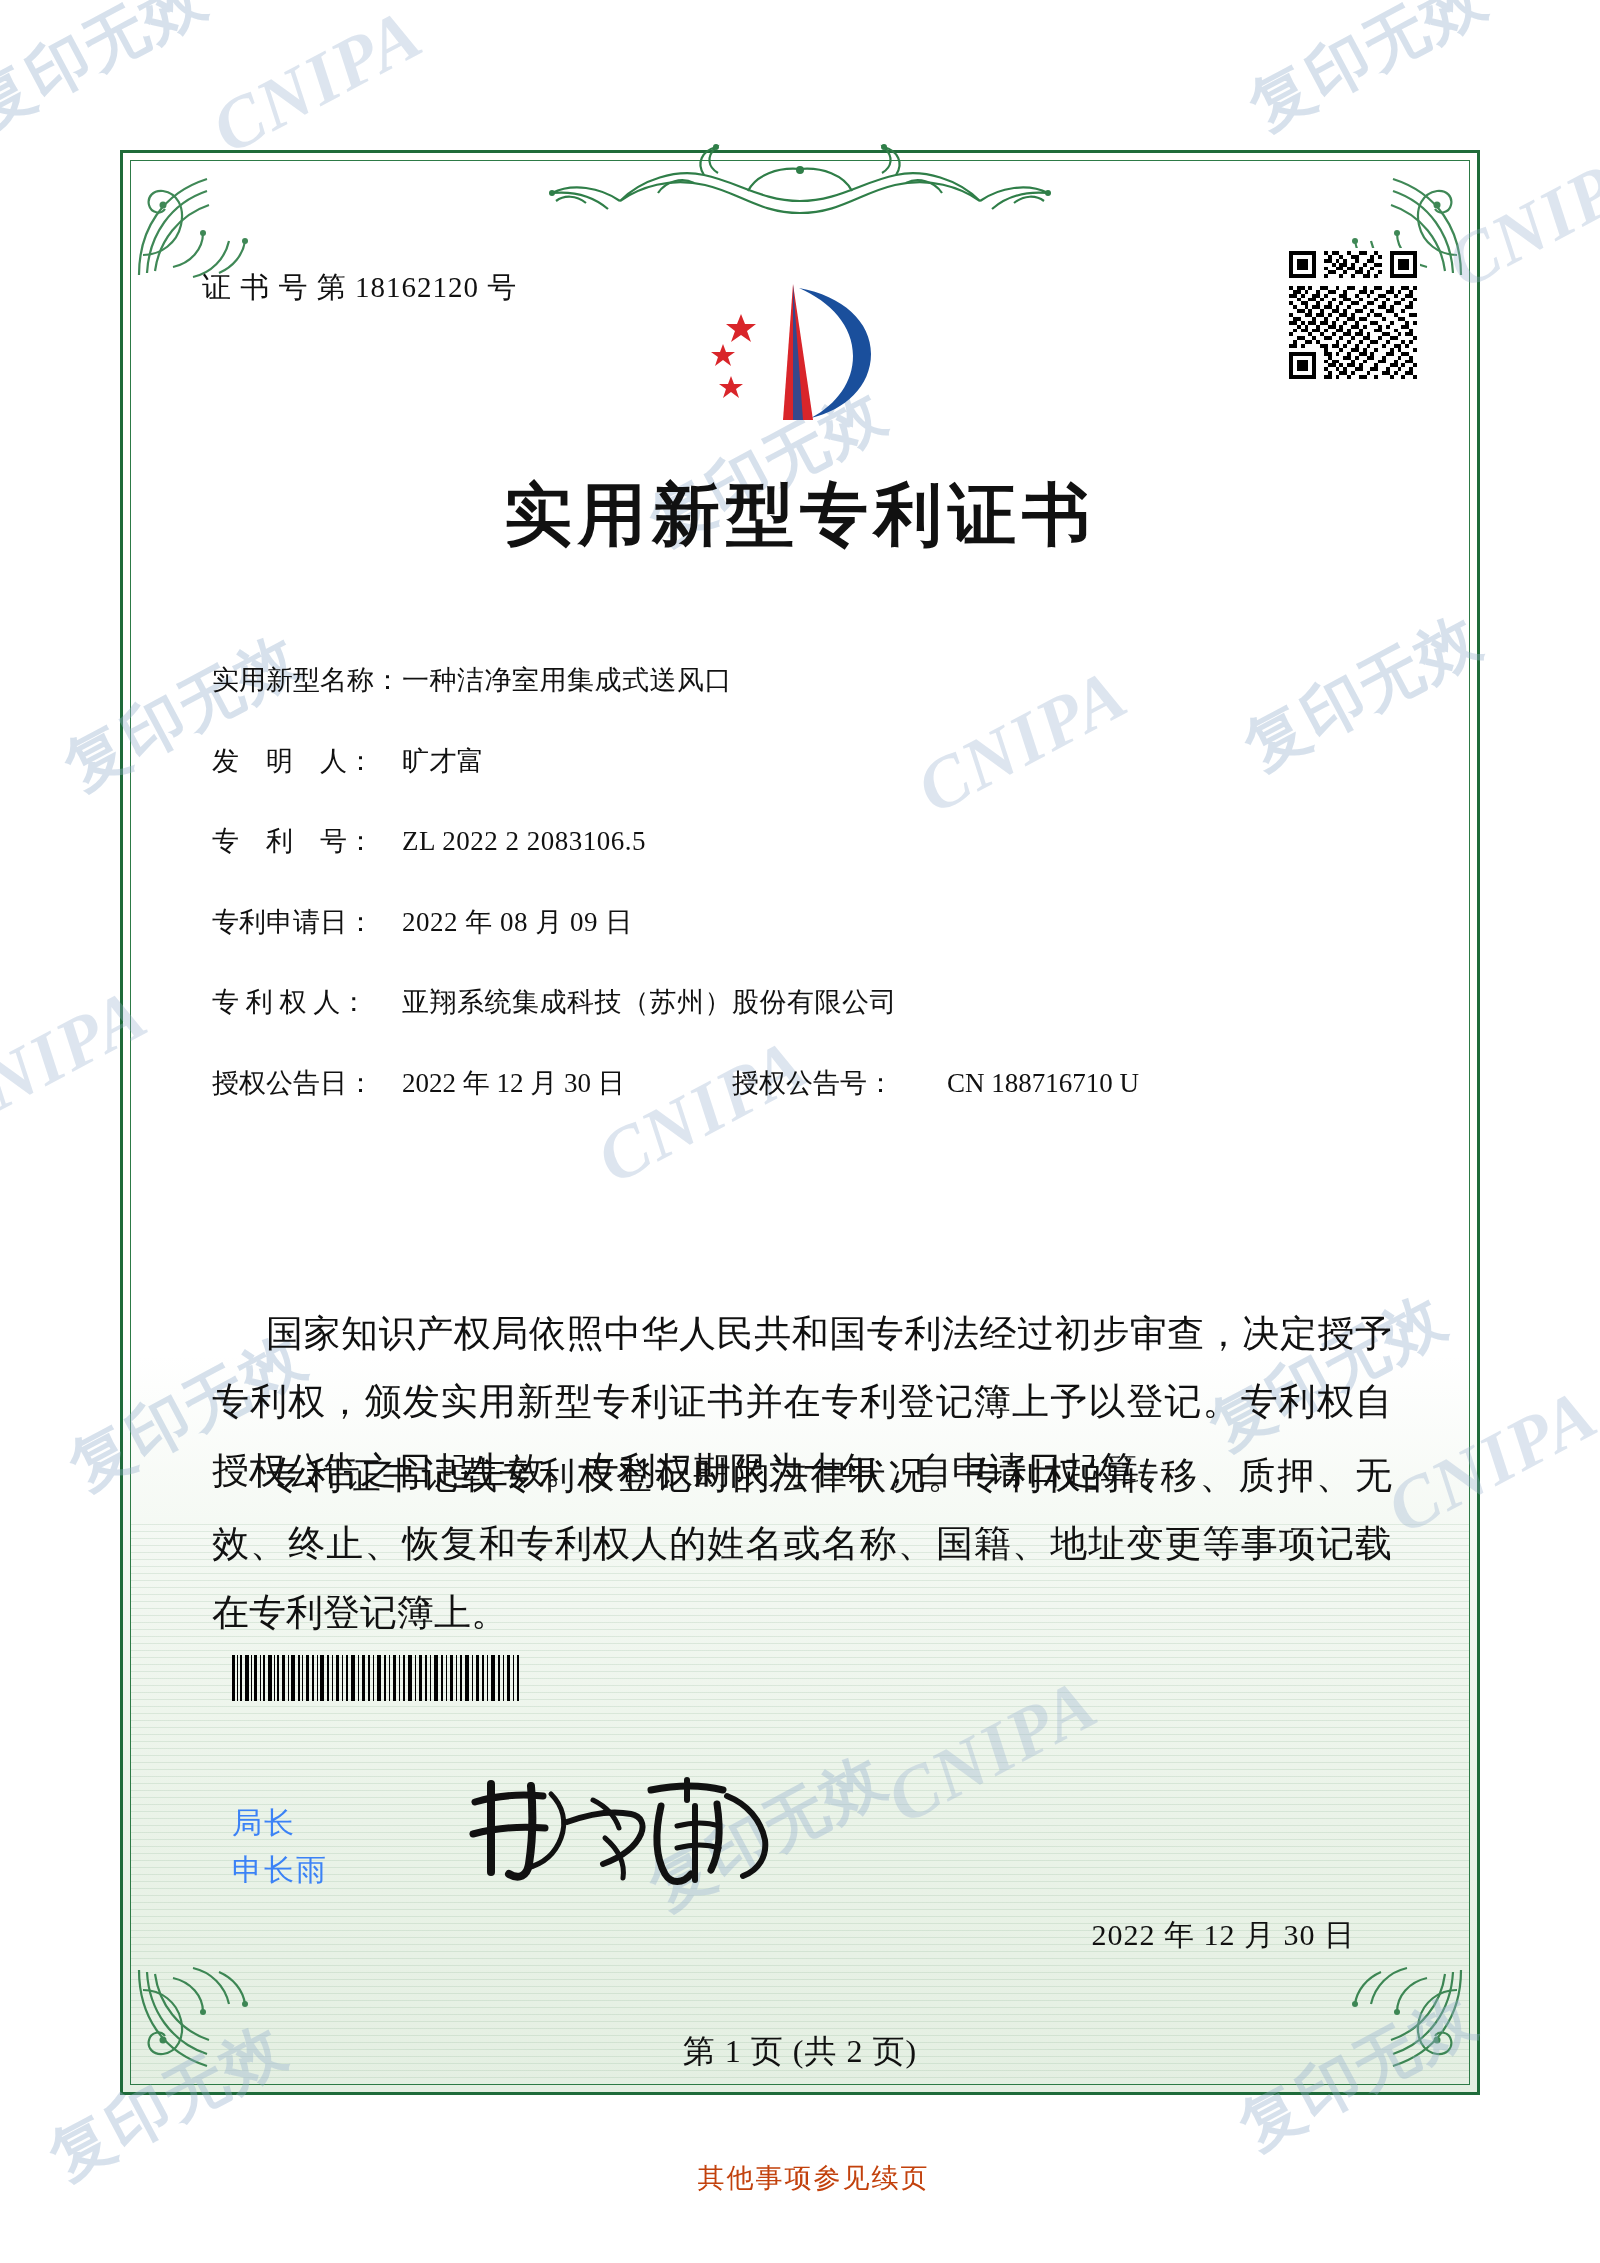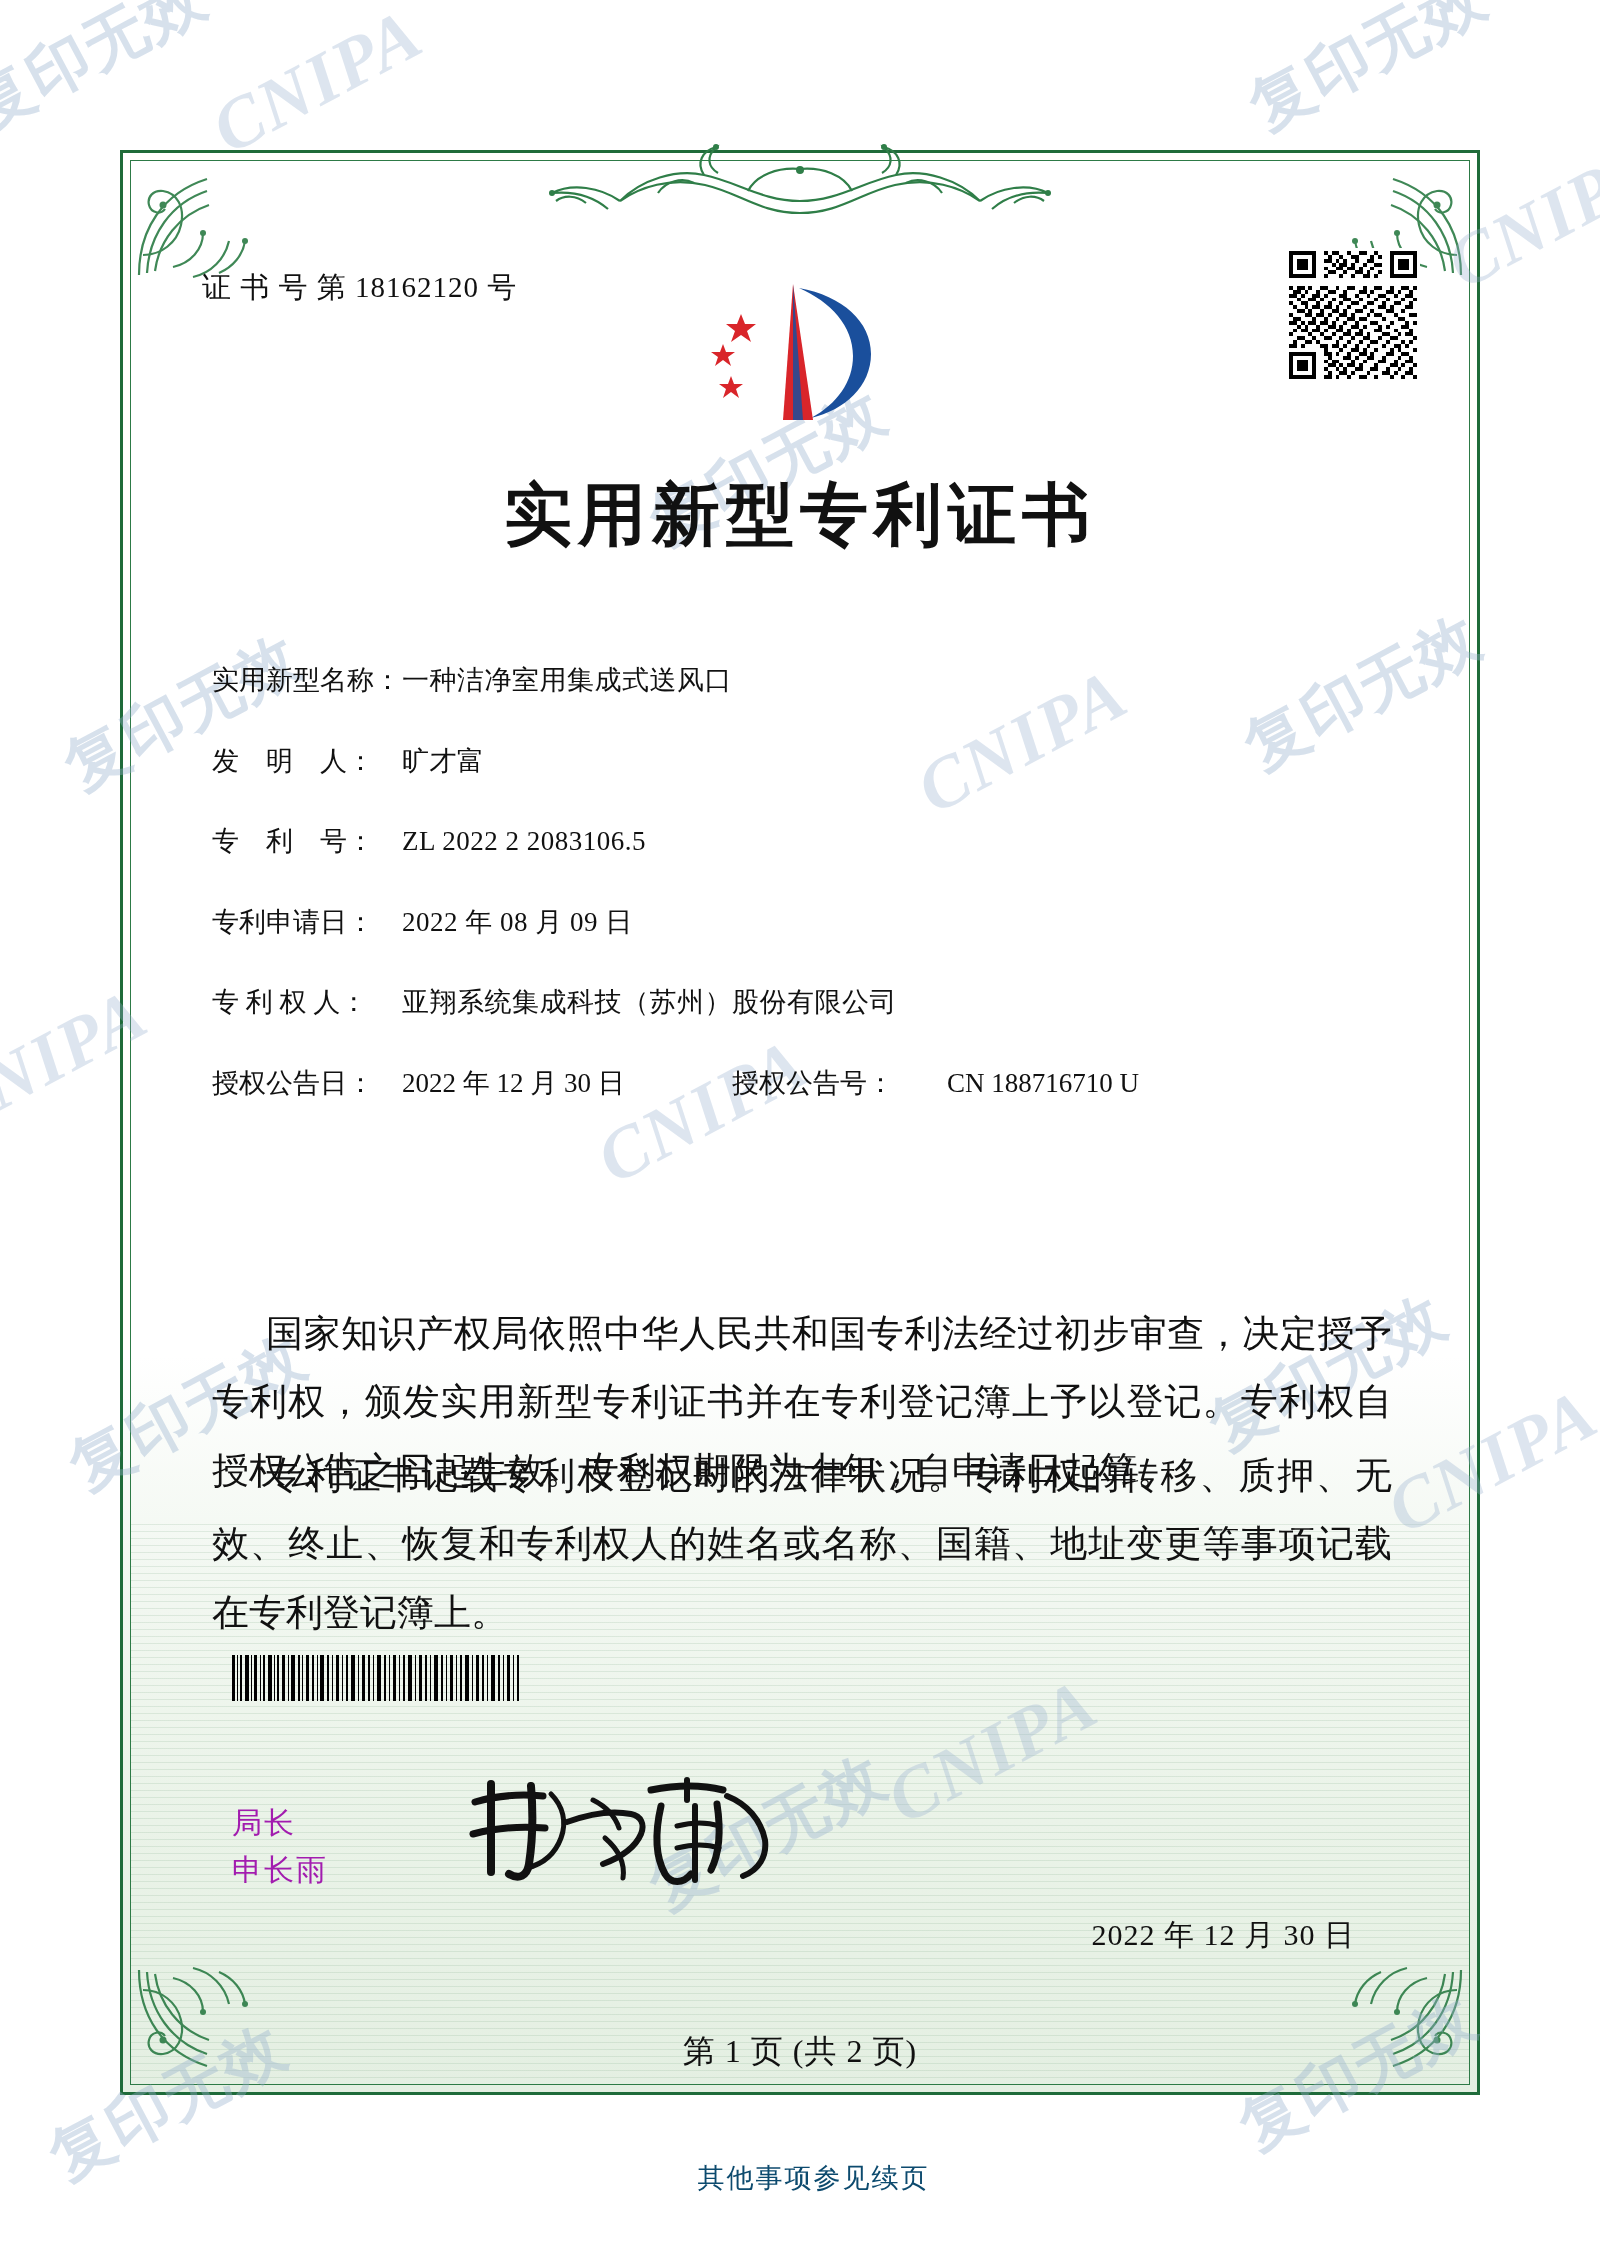--- a/index.html
+++ b/index.html
@@ -216,21 +216,21 @@
     top: 1655px;
     width: 400px;
     height: 46px;
   }
 
   .director-block {
     position: absolute;
     left: 232px;
     top: 1800px;
     font-size: 30px;
-    color: #a21caf;
+    color: #3b82f6;
     line-height: 1.55;
     letter-spacing: 2px;
   }
 
   .signature {
     position: absolute;
     left: 455px;
     top: 1760px;
     width: 340px;
     height: 130px;
@@ -257,21 +257,21 @@
     letter-spacing: 1px;
   }
 
   .footnote {
     position: absolute;
     left: 0;
     right: 0;
     top: 2160px;
     text-align: center;
     font-size: 27px;
-    color: #0c4a6e;
+    color: #c2410c;
     letter-spacing: 2px;
     z-index: 6;
     padding-left: 27px;
   }
 </style>
 </head>
 <body>
 
 <div class="page">
 

